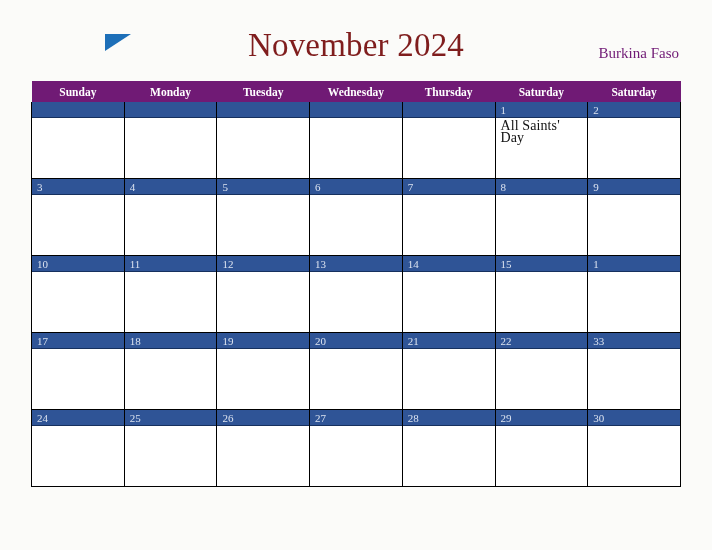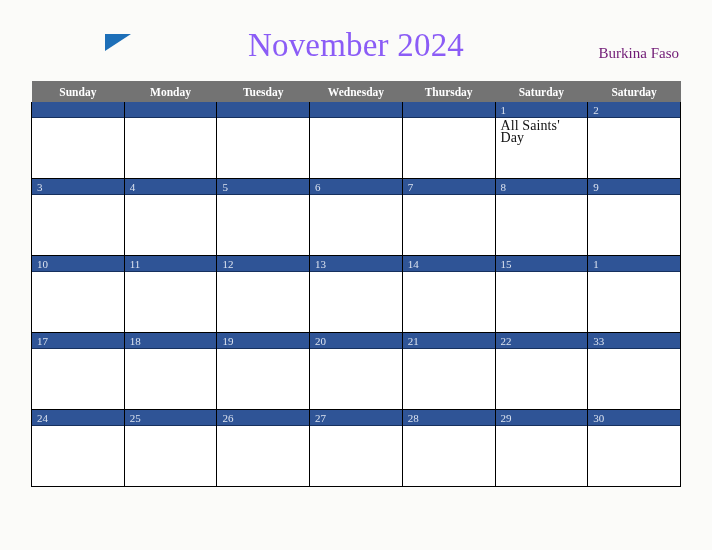--- a/index.html
+++ b/index.html
@@ -66,21 +66,21 @@
     margin-top: 43px;
   }
 
   .title {
     position: absolute;
     left: 0;
     top: 26px;
     width: 712px;
     text-align: center;
     font-size: 33px;
-    color: #8b5cf6;
+    color: #7f1d1d;
     letter-spacing: 0.2px;
     line-height: 38px;
   }
 
   .country {
     position: absolute;
     right: 33px;
     top: 44px;
     font-size: 15px;
     color: #701a75;
@@ -91,21 +91,21 @@
   
   .cal {
     position: absolute;
     left: 31px;
     top: 81px;
     width: 650px;
     border-collapse: collapse;
     table-layout: fixed;
   }
   .cal th {
-    background: #737373;
+    background: #701a75;
     color: #ffffff;
     font-size: 11.5px;
     font-weight: bold;
     height: 21px;
     padding: 0;
     text-align: center;
     border: 0;
   }
   .cal td {
     padding: 0;

